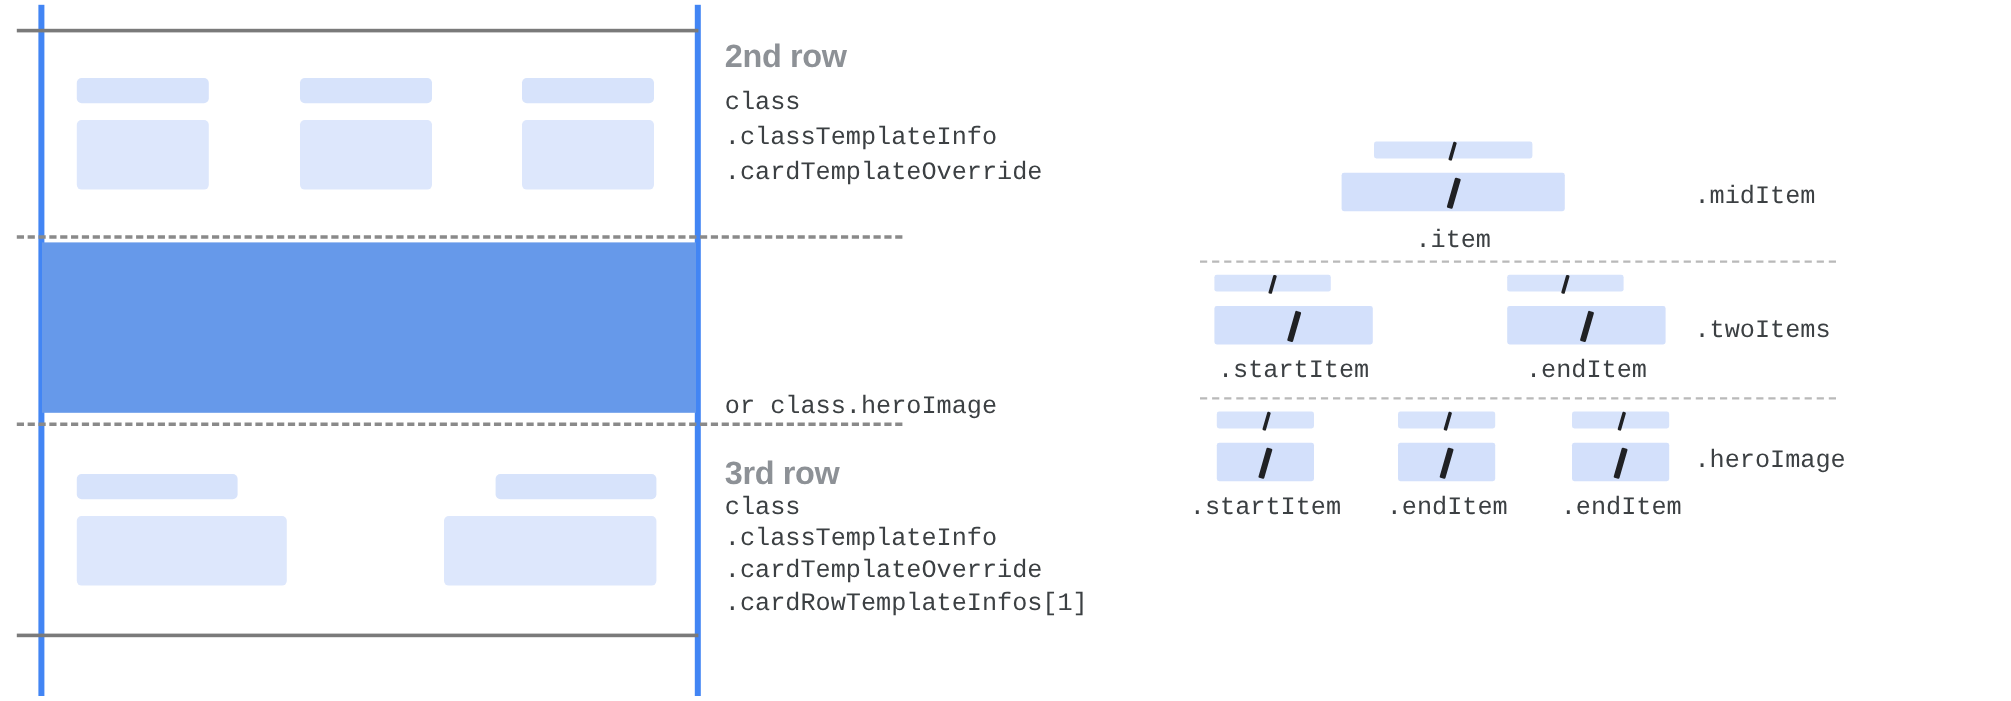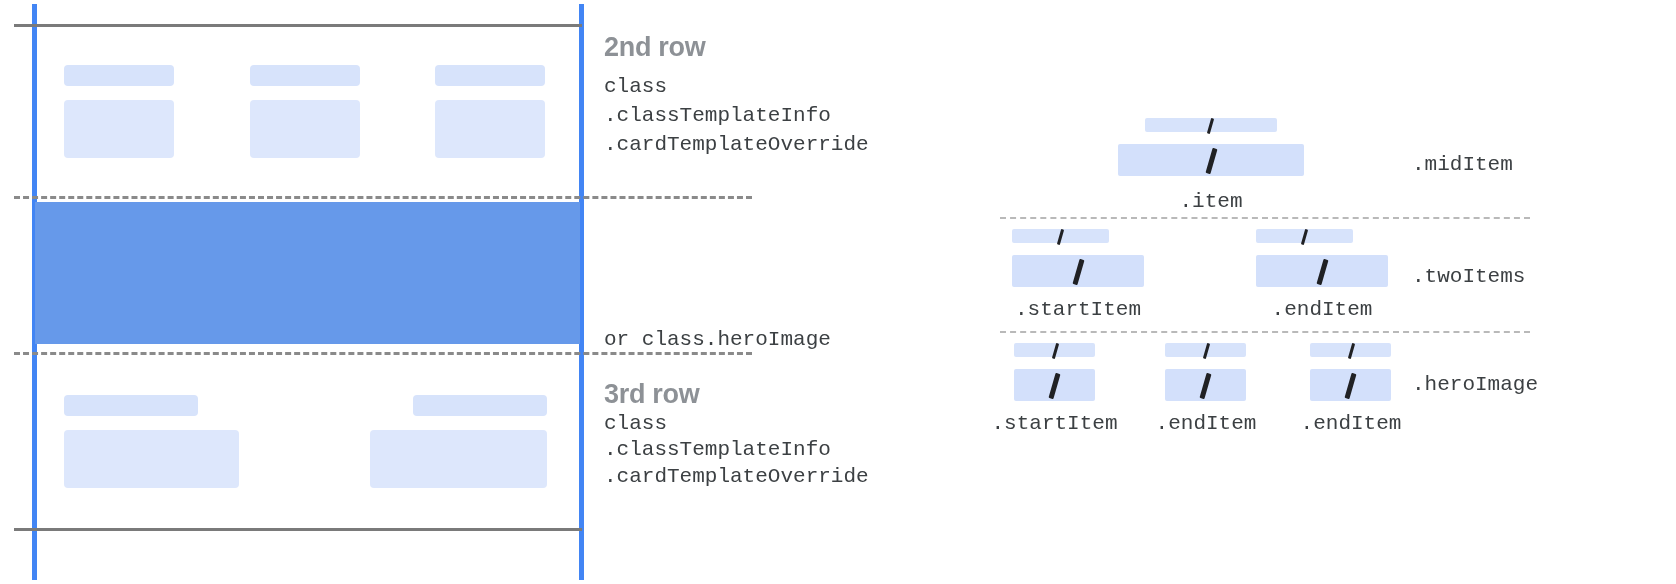--- a/index.html
+++ b/index.html
@@ -145,20 +145,21 @@
   <div class="mono-block" style="left:604px; top:72px;">class</div>
   <div class="mono-block" style="left:604px; top:101px;">.classTemplateInfo</div>
   <div class="mono-block" style="left:604px; top:130px;">.cardTemplateOverride</div>
 
   <div class="mono-block" style="left:604px; top:277px;margin-top:48px;">or class.heroImage</div>
 
   <div class="row-title" style="left:604px; top:379px;">3rd row</div>
   <div class="mono-block" style="left:604px; top:409px;">class</div>
   <div class="mono-block" style="left:604px; top:435px;">.classTemplateInfo</div>
   <div class="mono-block" style="left:604px; top:462px;">.cardTemplateOverride</div>
+  <div class="mono-block" style="left:604px; top:489px;">.cardRowTemplateInfos[1]</div>
 
   <div class="slot" style="left:1118px; top:118px; width:186px; height:58px;">
     <div class="bar-top" style="left:27px; top:0px; width:132px; height:14px;"></div>
     <div class="slash" style="left:91px; top:0px; width:3px; height:16px;"></div>
     <div class="bar-main" style="left:0px; top:26px; width:186px; height:32px;"></div>
     <div class="slash" style="left:91px; top:30px; width:5px; height:26px;"></div>
   </div>
   <div class="slot-label" style="left:1118px; top:190px; width:186px;">.item</div>
   <div class="group-label" style="left:1412px; top:153px;">.midItem</div>
 

